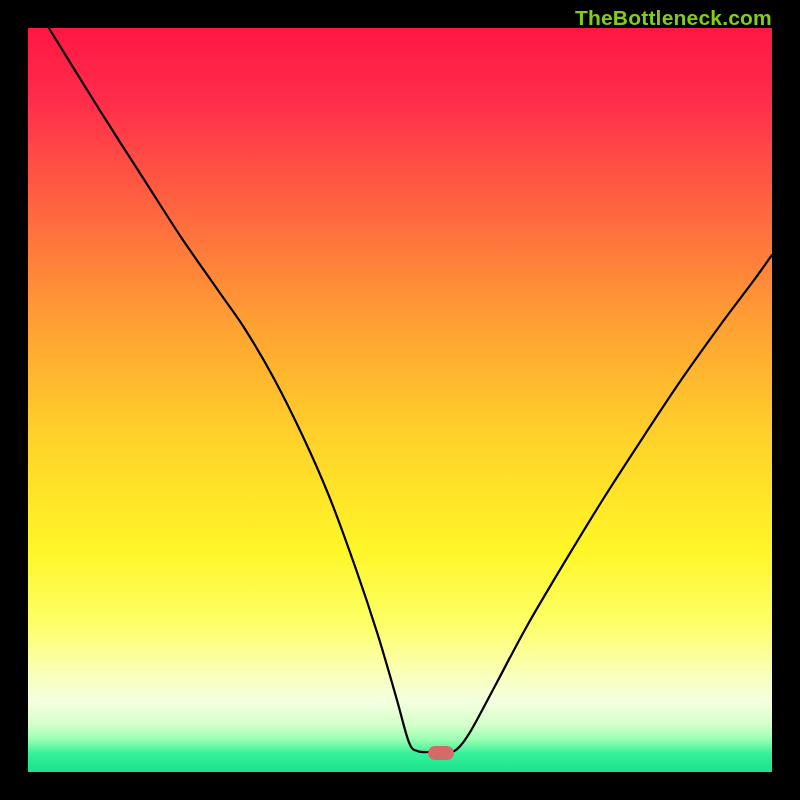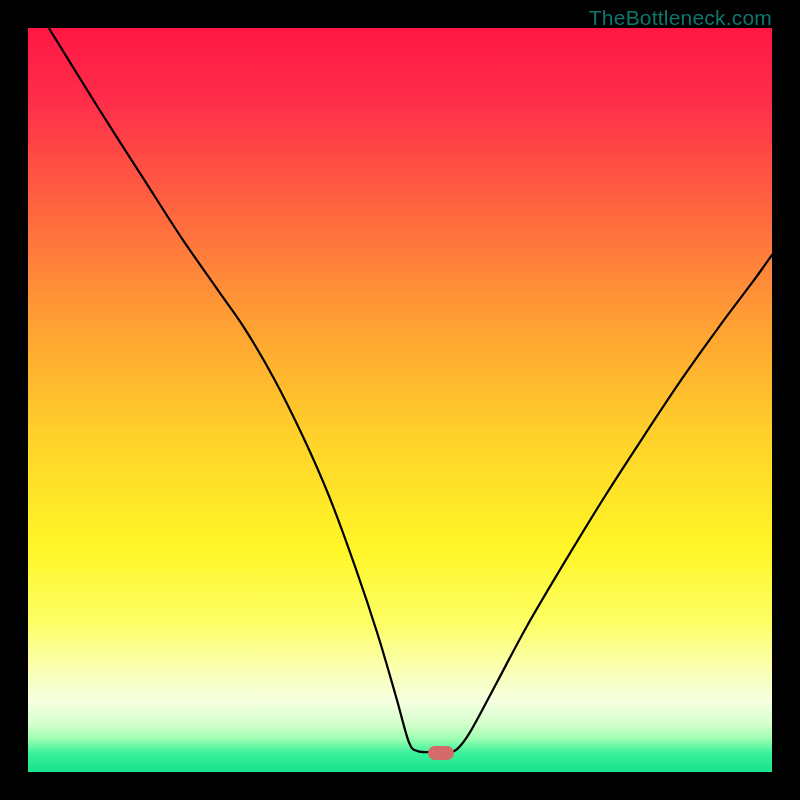--- a/index.html
+++ b/index.html
@@ -24,22 +24,22 @@
     top: 0;
     width: 744px;
     height: 744px;
   }
   .watermark {
     position: absolute;
     top: 6px;
     right: 28px;
     font-family: Arial, Helvetica, sans-serif;
     font-size: 21px;
-    font-weight: 400;
-    color: #0f766e;
+    font-weight: 700;
+    color: #84cc16;
     letter-spacing: 0.2px;
   }
   .marker {
     position: absolute;
     width: 26px;
     height: 14px;
     border-radius: 7px;
     background: #d46a6a;
     transform: translate(-50%, -50%);
   }

